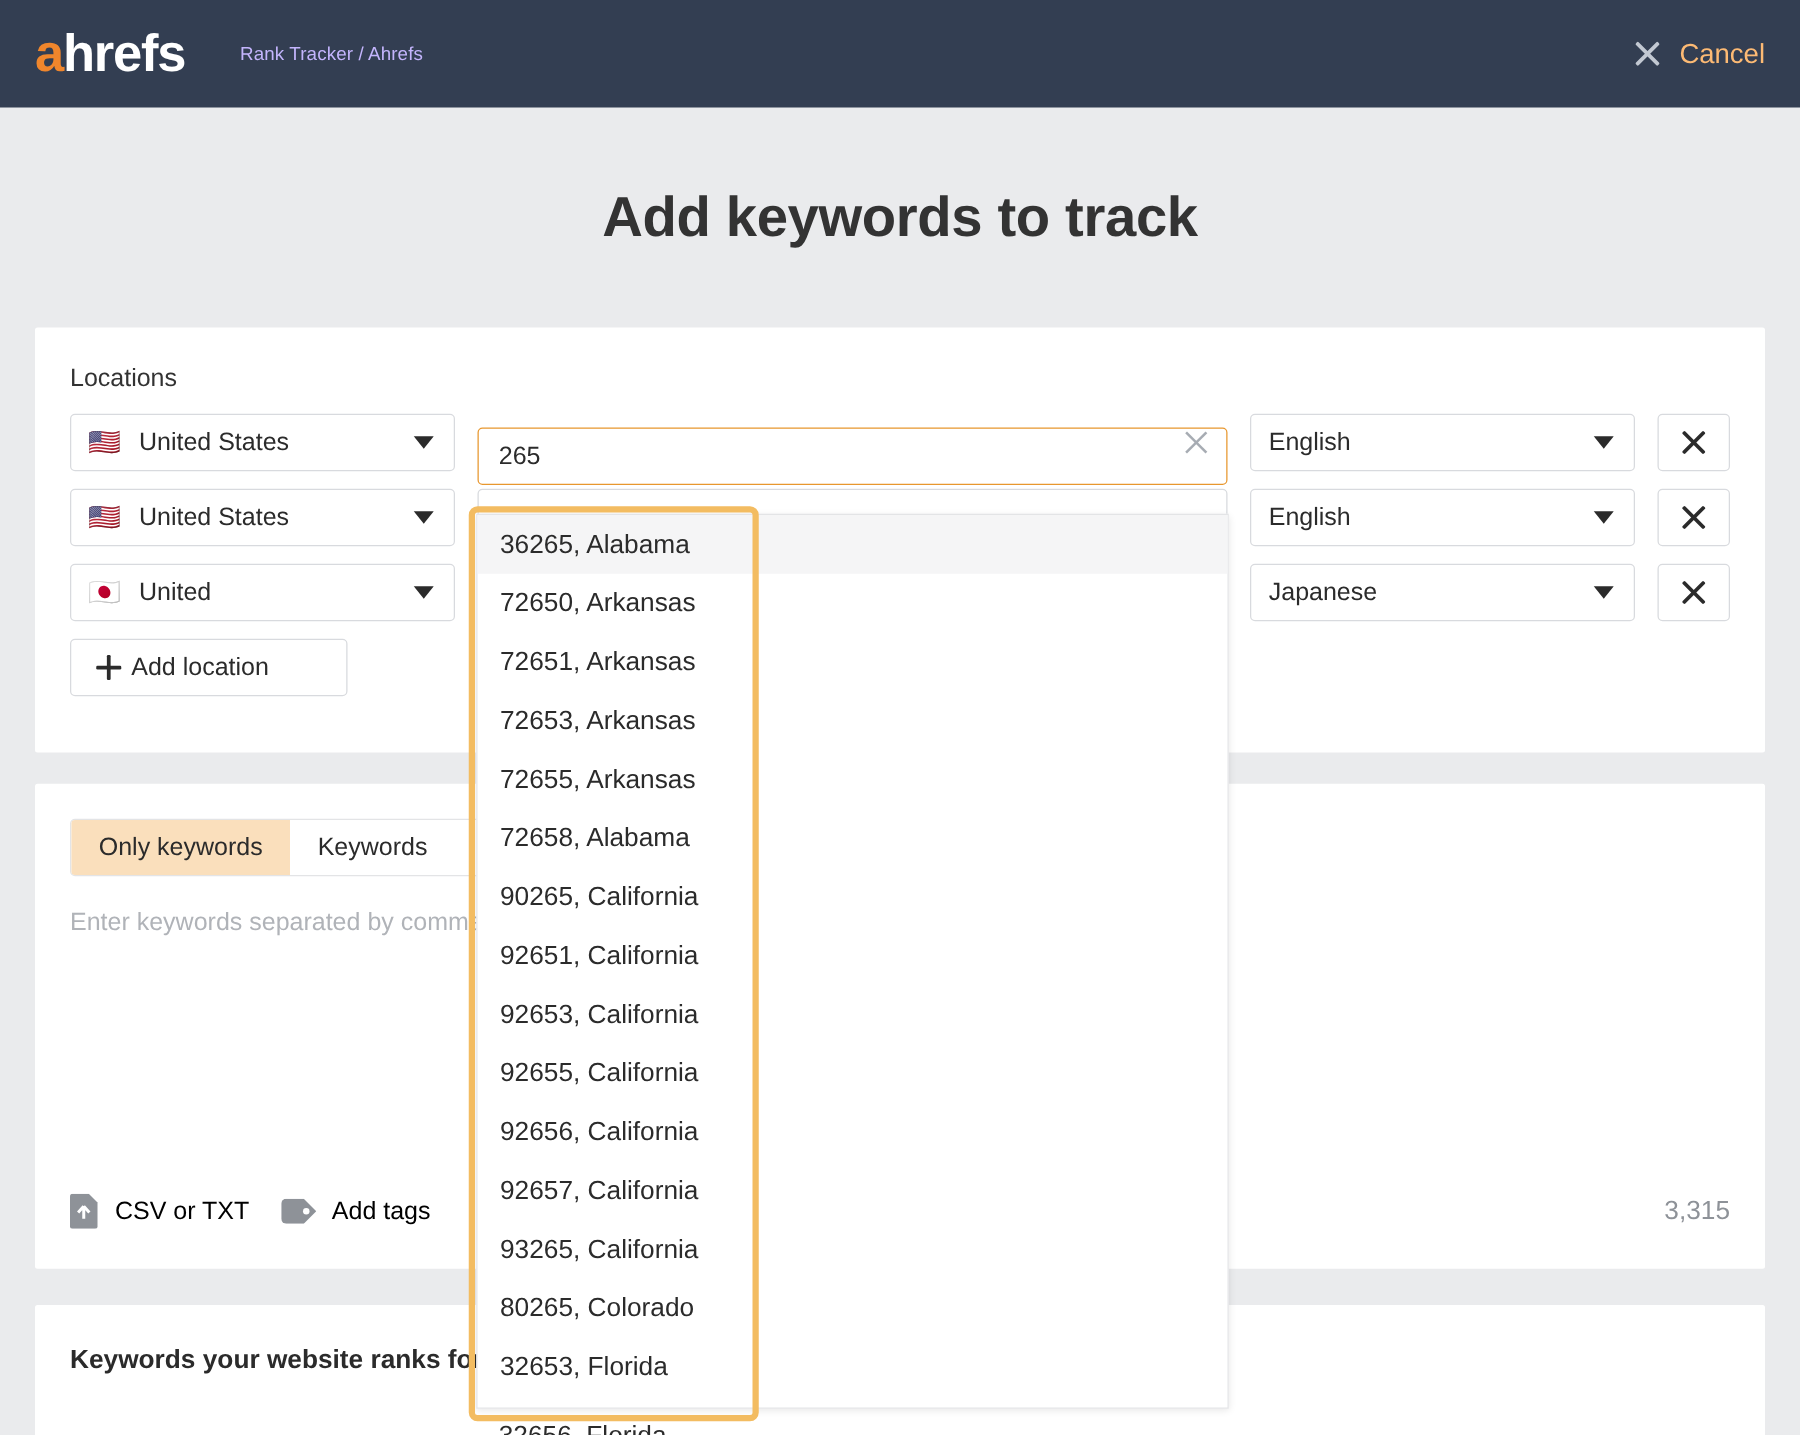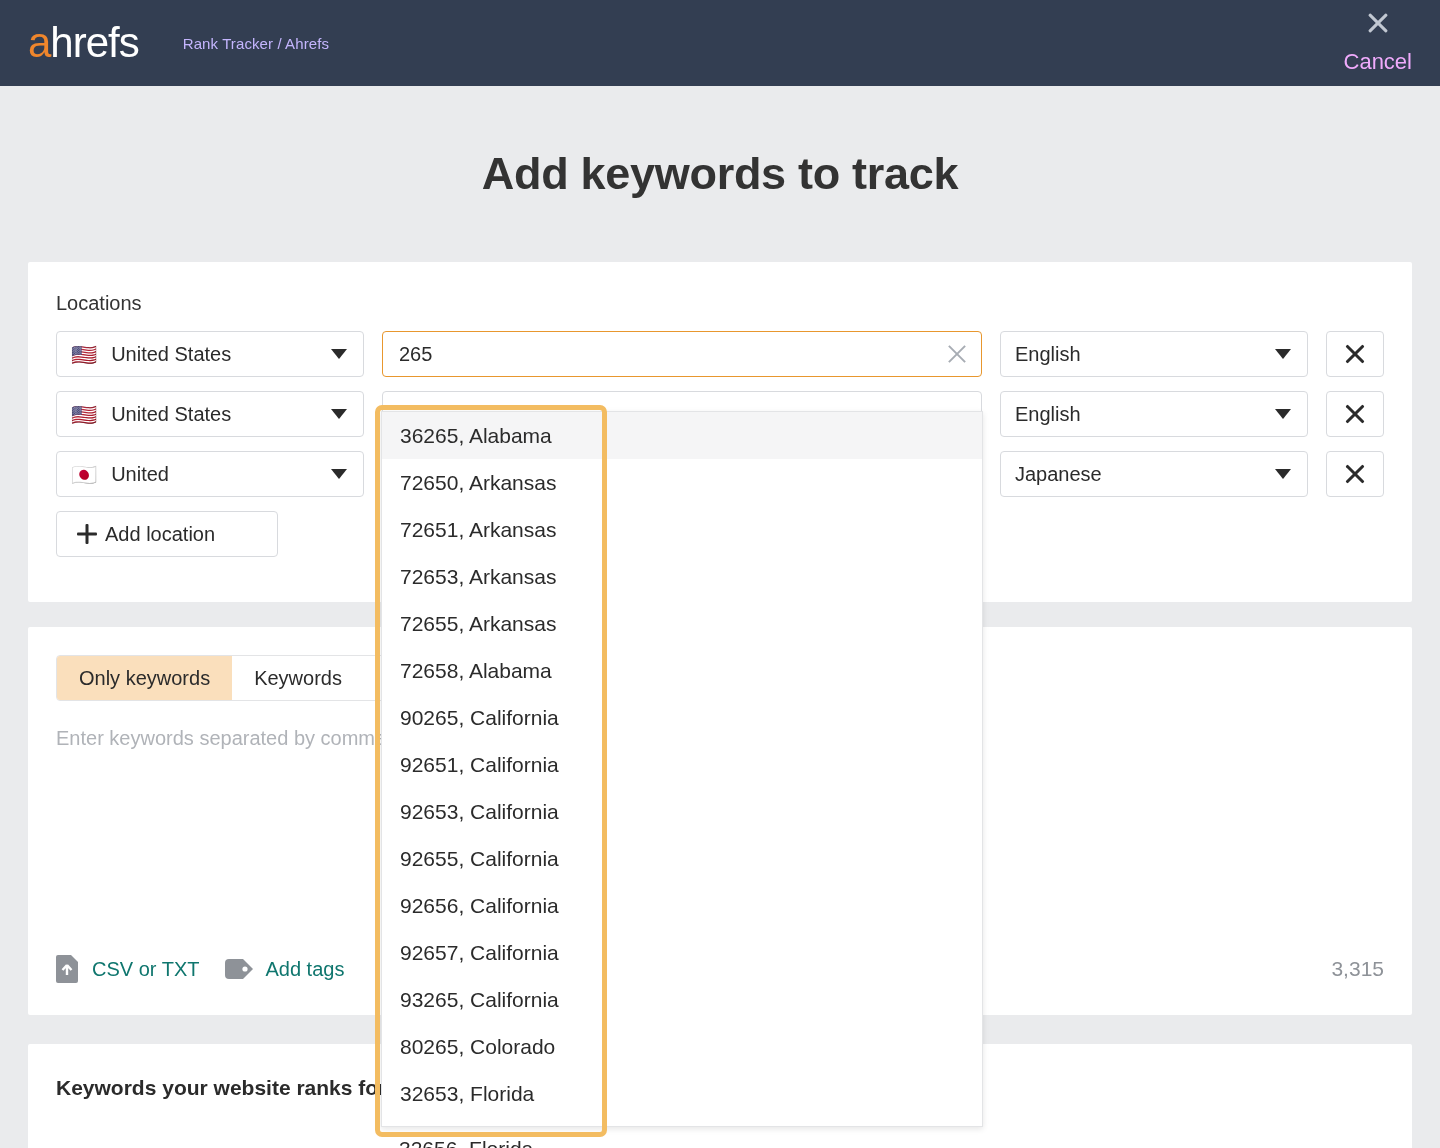--- a/index.html
+++ b/index.html
@@ -21,21 +21,21 @@
   .topbar {
     height: 86px;
     background: #333e52;
     display: flex;
     align-items: center;
     padding: 0 28px;
     position: relative;
   }
   .logo {
     font-size: 42px;
-    font-weight: normal;
+    font-weight: bold;
     letter-spacing: -1px;
     color: #ffffff;
     line-height: 1;
     user-select: none;
     text-align: center;
   }
   .logo .a { color: #f0862c; }
   .breadcrumb {
     margin-left: 44px;
     font-size: 15px;
@@ -43,24 +43,23 @@
     letter-spacing: 0.1px;
   }
   .cancel-btn {
     position: absolute;
     right: 28px;
     top: 50%;
     transform: translateY(-50%);
     display: flex;
     align-items: center;
     gap: 14px;
-    color: #f0abfc;
+    color: #fdba74;
     font-size: 22px;
     cursor: pointer;
-    flex-direction: column;
   }
   .cancel-x {
     width: 24px; height: 24px;
     position: relative;
     display: inline-block;
   }
   .cancel-x::before, .cancel-x::after {
     content: "";
     position: absolute;
     left: 50%; top: 50%;
@@ -142,21 +141,21 @@
     height: 46px;
     border: 1px solid #d8dade;
     border-radius: 4px;
     padding: 0 46px 0 16px;
     font-size: 20px;
     font-family: "Liberation Sans", sans-serif;
     color: #2b2b2b;
     background: #fff;
     outline: none;
   }
-  .zip-input.focused { border-color: #e8972e; }
+  .zip-input.focused { border-color: #e8972e; margin-top: 11px; }
   .zip-clear {
     position: absolute;
     right: 14px; top: 50%;
     transform: translateY(-50%);
     width: 22px; height: 22px;
     cursor: pointer;
   }
   .zip-clear::before, .zip-clear::after {
     content: "";
     position: absolute;
@@ -257,21 +256,21 @@
     bottom: 32px;
     display: flex;
     align-items: center;
     gap: 26px;
   }
   .footer-action {
     display: flex;
     align-items: center;
     gap: 12px;
     font-size: 20px;
-    color: #0f766e;
+    color: #000000;
     cursor: pointer;
     white-space: nowrap;
   }
   .count {
     margin-left: auto;
     font-size: 21px;
     color: #8e9298;
   }
   .icon-upload { width: 24px; height: 28px; flex: 0 0 24px; }
   .icon-tag { width: 28px; height: 20px; flex: 0 0 28px; }

